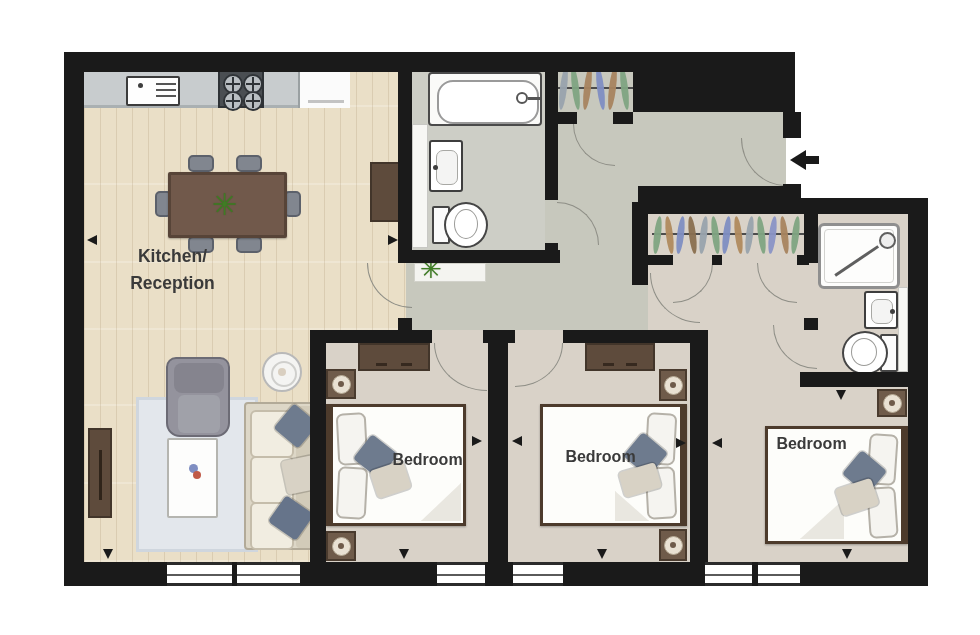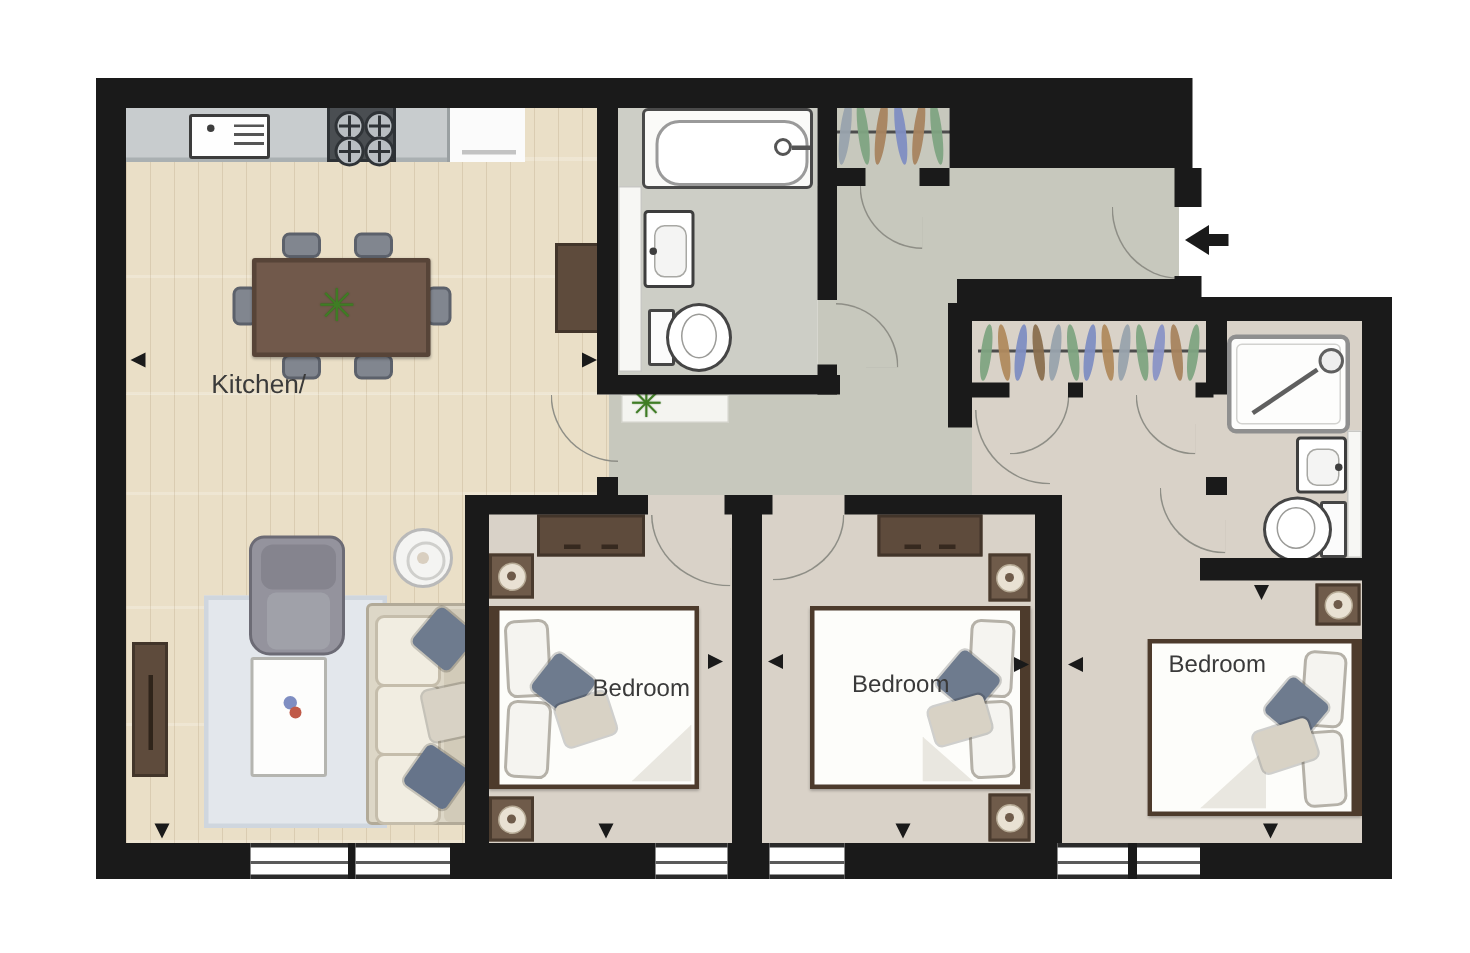--- a/index.html
+++ b/index.html
@@ -65,21 +65,21 @@
   .shower{background:#fdfdfc;border:3px solid #8f8f8f;border-radius:6px;z-index:10;}
   .shower-in{position:absolute;inset:3px;border:1px solid #d2d2cf;border-radius:4px;}
   .shead{position:absolute;width:13px;height:13px;border-radius:50%;background:#eee;border:2.5px solid #5f5f5f;}
   .shose{position:absolute;height:2.5px;background:#5f5f5f;transform-origin:left center;}
   .rail{position:absolute;height:2px;background:#4c4c4c;}
   .hanger{position:absolute;top:0;width:7px;border-radius:50%;opacity:.95;}
   .shelf{background:#f4f4f0;border:1px solid #d2d2ca;z-index:9;}
   .plant{position:absolute;color:var(--plant);z-index:14;line-height:1;text-shadow:0 0 1px rgba(30,80,10,.6);}
   .fold{position:absolute;background:#e9e7e0;box-shadow:0 0 0 1px rgba(0,0,0,.08);}
   
-  .lbl{position:absolute;color:var(--text);text-align:center;z-index:40;}
+  .lbl{position:absolute;color:var(--text);text-align:center;z-index:40;font-weight:bold;}
   .klbl{font-size:17.5px;line-height:27px;width:145px;}
   .blbl{font-size:16px;width:95px;}
   
   .tri{width:0;height:0;z-index:40;}
   .tri-left {border-top:5px solid transparent;border-bottom:5px solid transparent;border-right:10px solid var(--wall);}
   .tri-right{border-top:5px solid transparent;border-bottom:5px solid transparent;border-left:10px solid var(--wall);}
   .tri-down {border-left:5px solid transparent;border-right:5px solid transparent;border-top:10px solid var(--wall);}
   .entry-tri{width:0;height:0;border-top:10px solid transparent;border-bottom:10px solid transparent;
              border-right:16px solid var(--wall);z-index:40;}
   .entry-shaft{background:var(--wall);z-index:40;}
@@ -302,18 +302,19 @@
   <div class="abs tri tri-down" style="left:597px;top:549px;"></div>
   <div class="abs tri tri-down" style="left:842px;top:549px;"></div>
   <div class="abs tri tri-down" style="left:836px;top:390px;"></div>
   <div class="abs tri tri-right" style="left:472px;top:436px;"></div>
   <div class="abs tri tri-left" style="left:512px;top:436px;"></div>
   <div class="abs tri tri-right" style="left:676px;top:438px;"></div>
   <div class="abs tri tri-left" style="left:712px;top:438px;"></div>
 
   <div class="lbl klbl" style="left:100px;top:243px;">
     <div>Kitchen/</div>
+    <div>Reception</div>
   </div>
   <div class="lbl blbl" style="left:380px;top:451px;">Bedroom</div>
   <div class="lbl blbl" style="left:553px;top:448px;">Bedroom</div>
   <div class="lbl blbl" style="left:764px;top:435px;">Bedroom</div>
 
 </div>
 
 </body></html>

